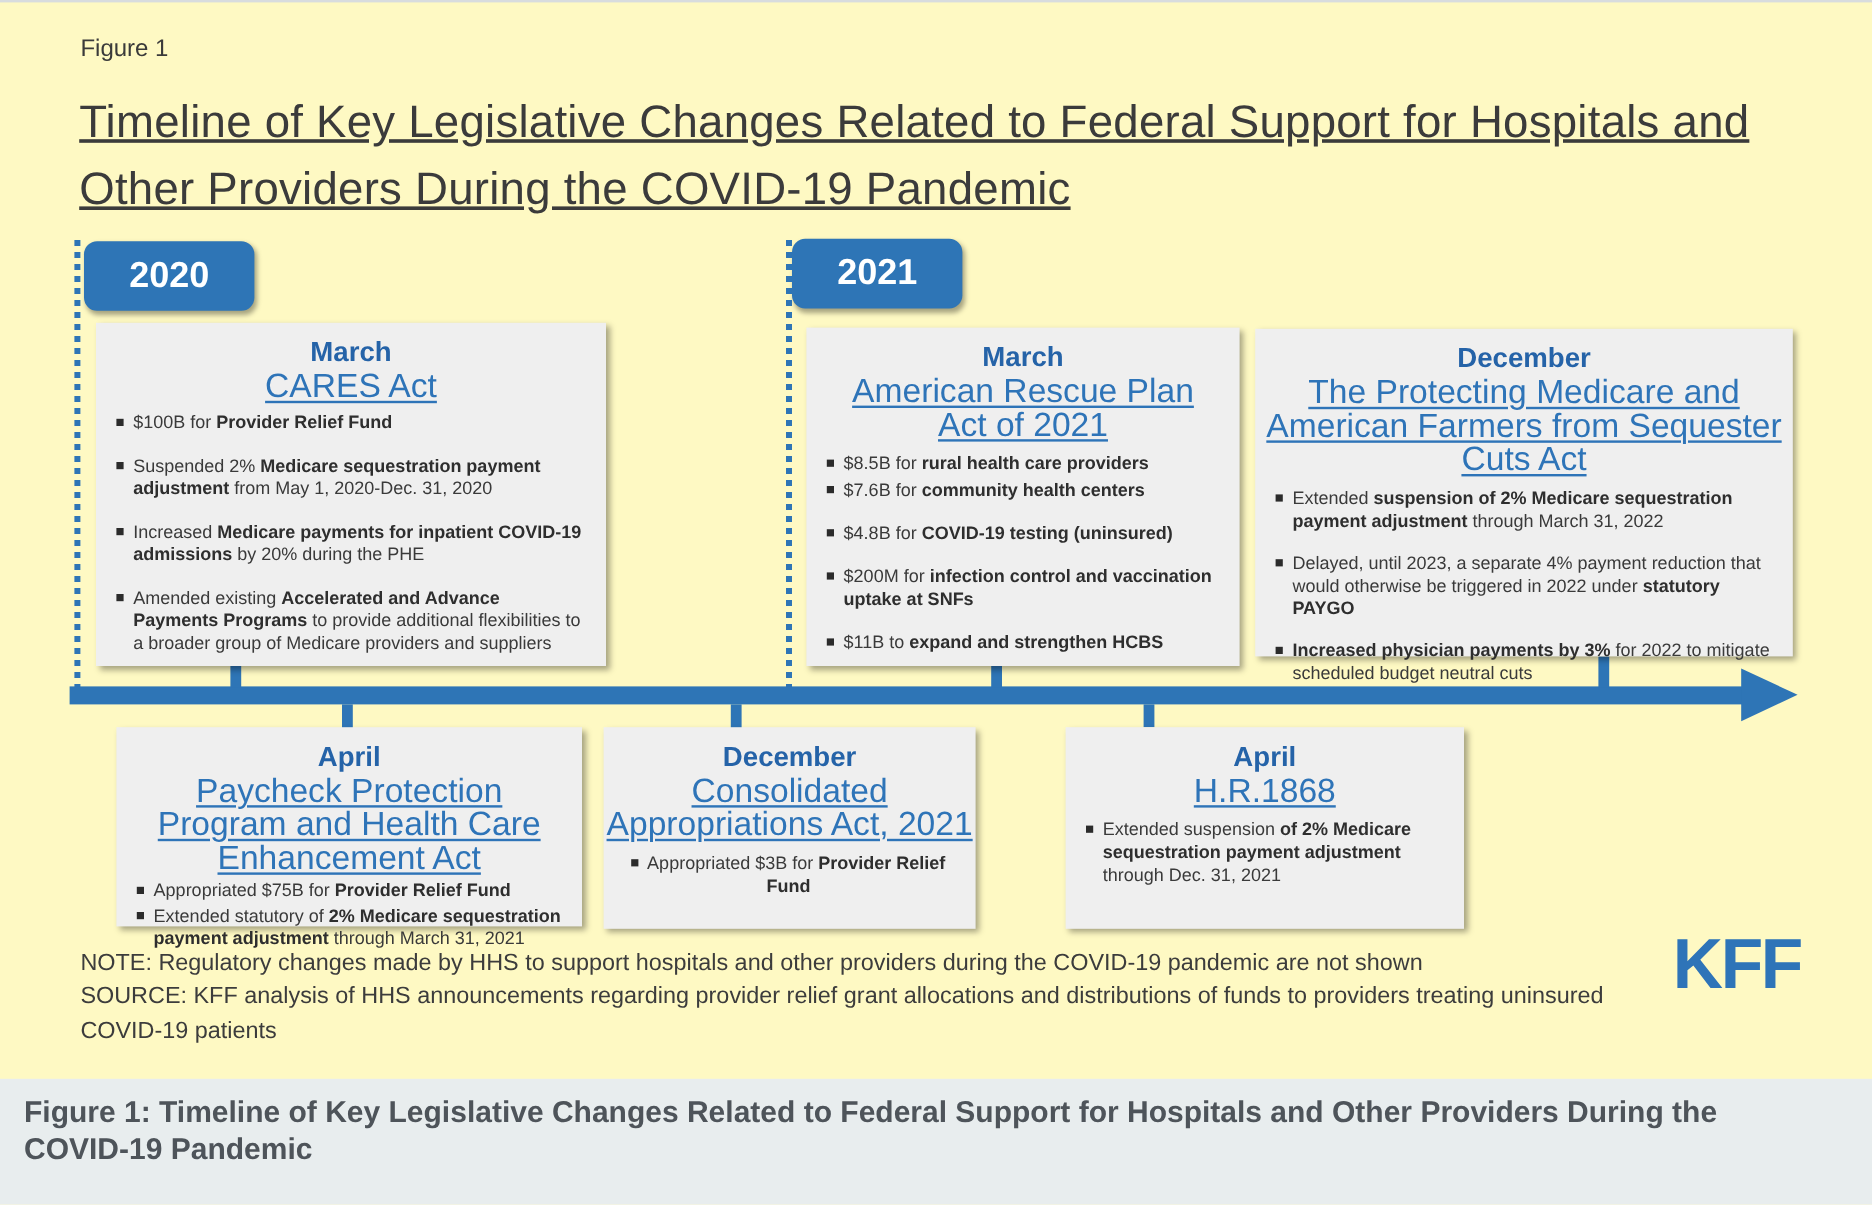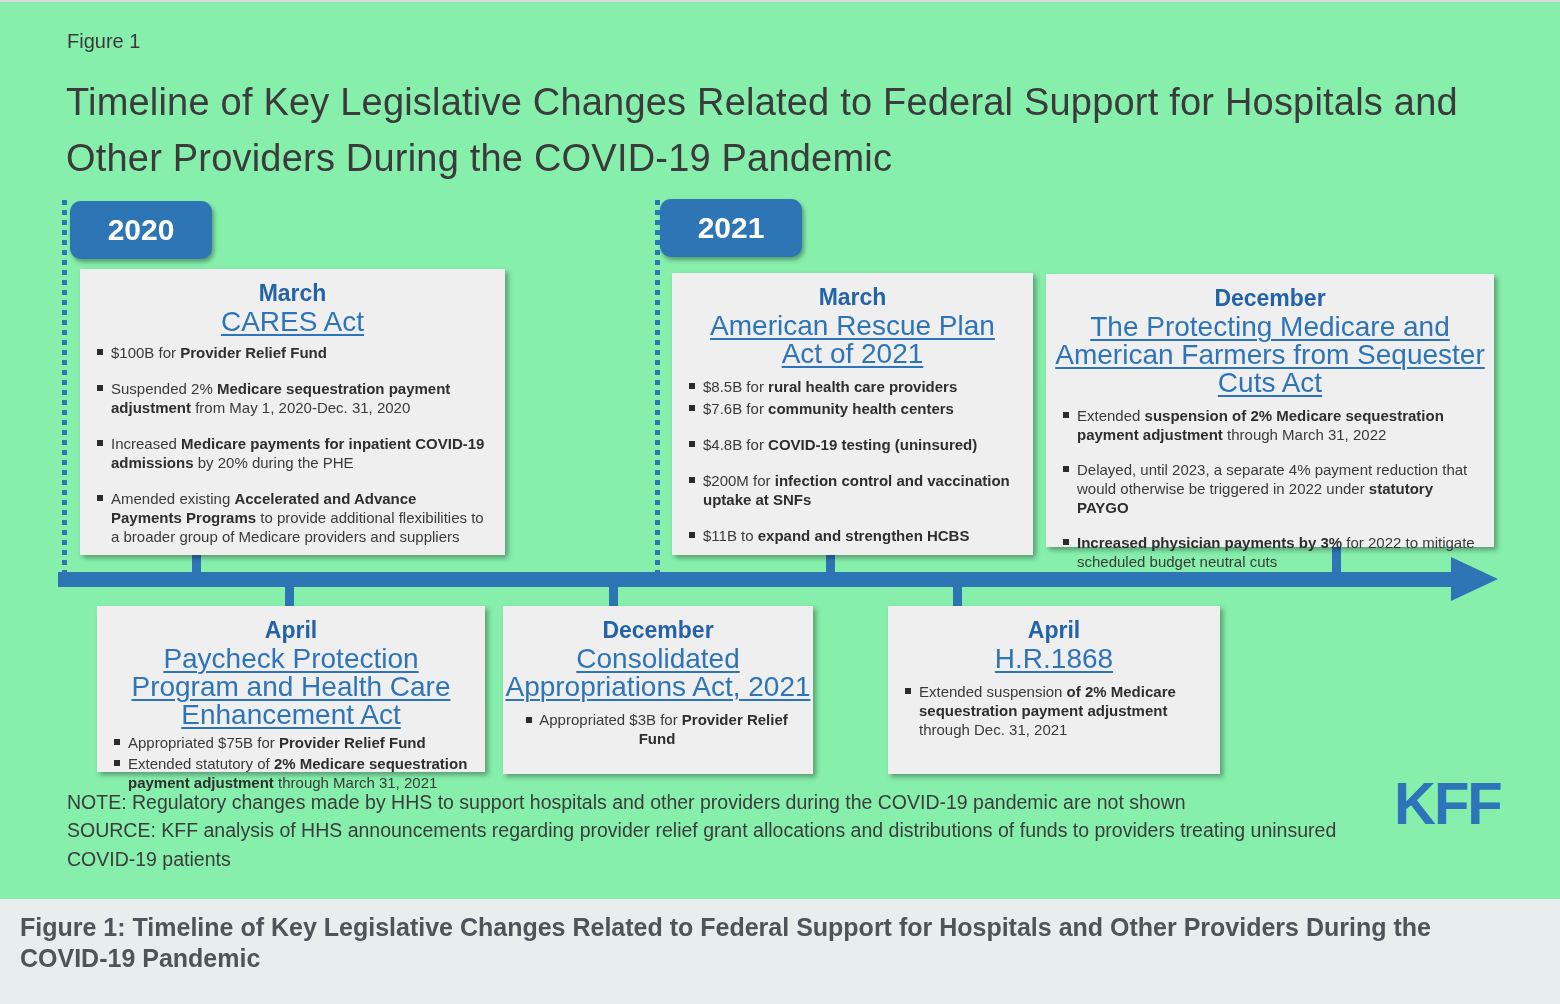--- a/index.html
+++ b/index.html
@@ -1,19 +1,19 @@
 <!DOCTYPE html>
 <html><head>
 <meta charset="utf-8">
 <style>
   * { margin:0; padding:0; box-sizing:border-box; }
   html,body { background:#ffffff; }
   body { font-family:"Liberation Sans", sans-serif; }
   .page {
-    position:relative; width:1560px; height:1004px; background:#86efac;
+    position:relative; width:1560px; height:1004px; background:#fef9c3;
     overflow:hidden; border-top:2px solid #d8dcde;
   }
   .figure-label { position:absolute; left:67px; top:28px; font-size:20px; color:#3a3a3a; }
   .main-title {
     position:absolute; left:66px; top:72px; width:1400px;
     font-size:38px; line-height:56px; color:#3b3b3b; letter-spacing:0.2px;
   }
   
   .year-badge {
     position:absolute; width:142px; height:58px; background:#2e75b6; border-radius:11px;
@@ -93,21 +93,21 @@
     padding:13px 30px 0 20px; width:1530px; font-size:25px; font-weight:700;
     color:#4e545a; line-height:31px;
   }
 </style>
 </head>
 <body>
 
 <div class="page">
 
   <div class="figure-label">Figure 1</div>
-  <h1 class="main-title" style="font-weight:normal;">Timeline of Key Legislative Changes Related to Federal Support for Hospitals and Other Providers During the COVID-19 Pandemic</h1>
+  <h1 class="main-title" style="font-weight:normal;text-decoration:underline;">Timeline of Key Legislative Changes Related to Federal Support for Hospitals and Other Providers During the COVID-19 Pandemic</h1>
 
   <div class="year-badge badge-2020">2020</div>
   <div class="year-badge badge-2021">2021</div>
 
   <div class="dotted-line dot-2020"></div>
   <div class="dotted-line dot-2021"></div>
 
   <div class="timeline-bar"></div>
   <div class="timeline-arrowhead"></div>
   <div class="tick tick-cares"></div>

